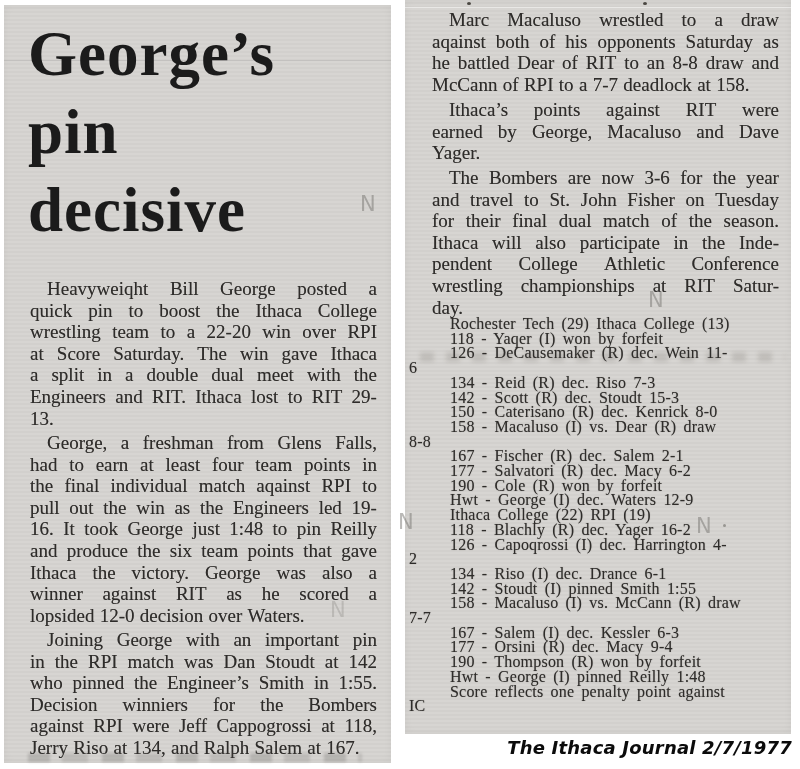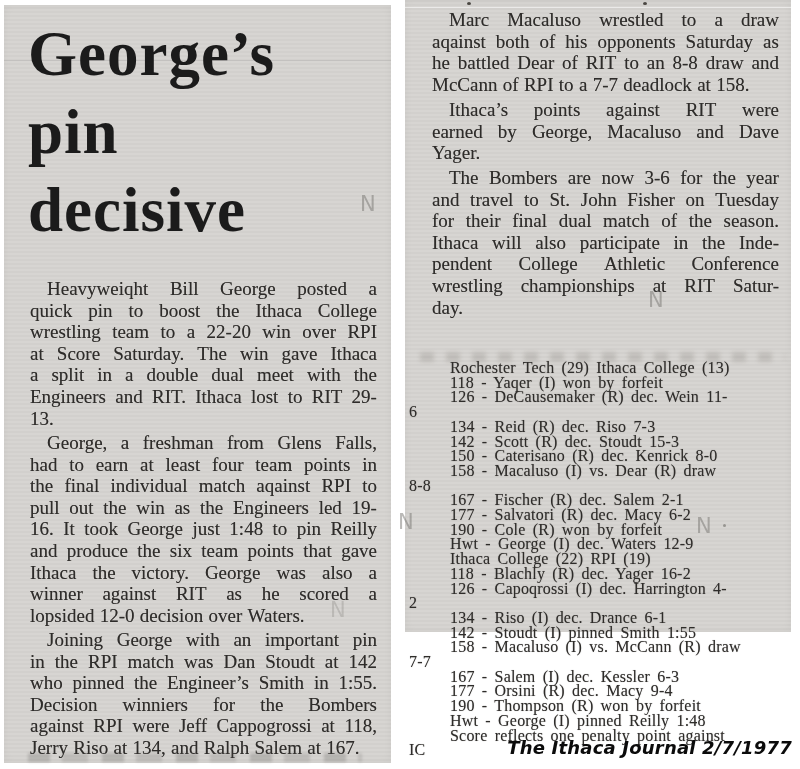--- a/index.html
+++ b/index.html
@@ -8,21 +8,21 @@
     background:var(--page-bg,#ffffff);
     font-family:"Liberation Serif", serif;
   }
   .clip{
     position:absolute;
     background-color:var(--paper,#d6d4d1);
     background-image:repeating-linear-gradient(0deg, rgba(255,255,255,.025) 0 2px, rgba(0,0,0,.018) 2px 4px);
     box-shadow:inset 0 0 8px rgba(0,0,0,.05);
   }
   #clip-left{left:4px;top:5px;width:387px;height:758px;}
-  #clip-right{left:405px;top:0;width:386px;height:632px;}
+  #clip-right{left:405px;top:0;width:386px;height:734px;}
 
   .headline{
     position:absolute;left:24px;top:10px;width:350px;
     font-weight:700;font-size:63px;line-height:78px;
     color:var(--headline-ink,#1b1b1b);letter-spacing:1px;
   }
   .para{
     position:absolute;width:347px;
     font-size:19px;line-height:21.6px;
     color:var(--ink,#2e2c2a);
@@ -38,21 +38,20 @@
   .jline.last{justify-content:flex-start;gap:.28em;}
   .headline .jline{justify-content:flex-start;gap:0;}
   .headline .jline.first{padding-left:0;}
 
   .score{
     position:absolute;left:0;top:317px;width:383px;
     font-size:16px;line-height:14.7px;
     letter-spacing:.2px;word-spacing:3px;
     color:var(--ink,#38342f);
     text-shadow:0 0 1px rgba(56,52,47,.4);
-    margin-top:44px;
   }
   .sline{padding-left:45px;white-space:nowrap;}
   .sline.flush{padding-left:4px;}
 
   .caption{
     position:absolute;right:8px;top:737px;
     font-family:"DejaVu Sans", sans-serif;
     font-weight:700;font-style:italic;font-size:18px;
     color:var(--caption-ink,#0b0b0b);
     letter-spacing:.2px;white-space:nowrap;

